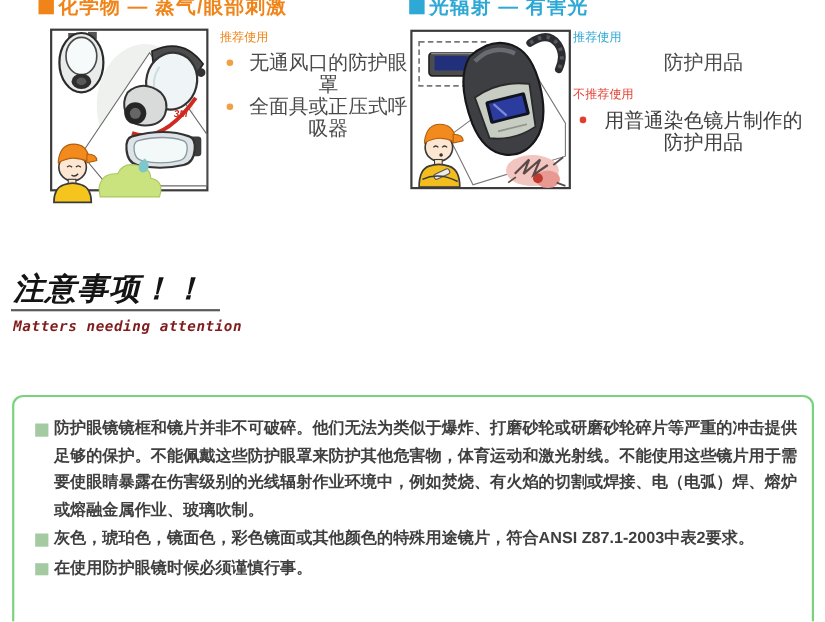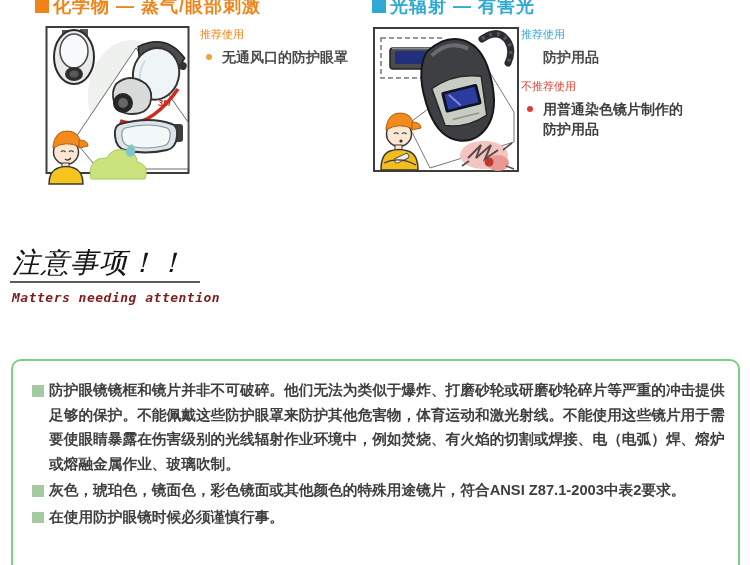--- a/index.html
+++ b/index.html
@@ -16,34 +16,34 @@
   .hdr-chem .marker{background:#f08418;}
   .hdr-rad{color:#2ea8d5;}
   .hdr-rad .marker{background:#2ea8d5;}
 
   
   .rec-col{position:absolute;top:24px;}
   .rec-heading{font-size:11px;font-weight:normal;line-height:20px;margin:0 0 3px 0;}
   .rec-heading.orange{color:#f08418;}
   .rec-heading.blue{color:#2ea8d5;}
   .rec-heading.red{color:#e23e30;margin-top:9px;}
-  .rec-item{position:relative;padding-left:22px;font-size:14px;font-weight:700;
-            color:#4a4a4a;line-height:20px;}
+  .rec-item{position:relative;padding-left:22px;font-size:18px;font-weight:400;
+            color:#4a4a4a;line-height:20px;text-align:center;}
   .rec-item.cont{color:#4a4a4a;}
   .rec-item::before{content:'';position:absolute;left:6px;top:7px;width:6px;height:6px;
                     border-radius:50%;}
   .rec-item.cont::before{display:none;}
   .col-chem .rec-item::before{background:#f0a040;}
   .col-rad .rec-item::before{background:#2ea8d5;}
   .rec-item.red-item{color:#404040;}
   .col-rad .rec-item.red-item::before{background:#e23e30;}
 
   
   .att-title{position:absolute;left:10px;top:246px;margin:0;font-size:28px;line-height:34px;
-             font-style:italic;font-weight:400;color:#141414;border-bottom:2px solid #5a5a5a;
+             font-style:italic;font-weight:700;color:#141414;border-bottom:2px solid #5a5a5a;
              padding:0 14px 1px 2px;letter-spacing:1px;}
   .att-sub{position:absolute;left:12px;top:287px;margin:0;font-size:13px;line-height:22px;
            font-style:italic;font-weight:bold;color:#7f1d1d;letter-spacing:.5px;
            font-family:"DejaVu Sans Mono","Liberation Mono",monospace;}
 
   
   .note-box{position:absolute;left:11px;top:331px;width:729px;height:225px;
             box-sizing:border-box;border:2px solid #79d37e;border-bottom-color:#54bd5f;
             border-radius:10px;background:#ffffff;padding:17px 12px 8px 19px;
             box-shadow:0 1px 0 #a8e2ab;margin-top:28px;}
@@ -109,20 +109,21 @@
       <path d="M29 128 q2 -2.5 4.5 0" stroke="#333333" stroke-width="1.2" fill="none"></path>
       <path d="M25 135 q3 2.5 6 -1" stroke="#333333" stroke-width="1.2" fill="none"></path>
       <rect x="22" y="139" width="7" height="7" fill="#fde7d2" stroke="#3a3a3a" stroke-width="1"></rect>
       <path d="M9 160 q0 -13 9 -16 q8 -3 16 0 q9 3 9 16z" fill="#f6c51d" stroke="#3a3a3a" stroke-width="1.5"></path>
     </g>
   </svg>
 
   <div class="rec-col col-chem" style="left:200px;width:175px;">
     <p class="rec-heading orange">推荐使用</p>
     <div class="rec-item">无通风口的防护眼罩</div>
+    <div class="rec-item">全面具或正压式呼吸器</div>
   </div>
 
   <div class="sec-header hdr-rad" style="left:372px;">
     <span class="marker"></span><span>光辐射 — 有害光</span>
   </div>
 
   <svg class="abs" style="left:368px;top:24px;" width="158" height="175" viewBox="0 0 158 175">
     <rect x="6" y="4" width="144" height="143" fill="#ffffff" stroke="#3c3c3c" stroke-width="2"></rect>
 
     <g>

